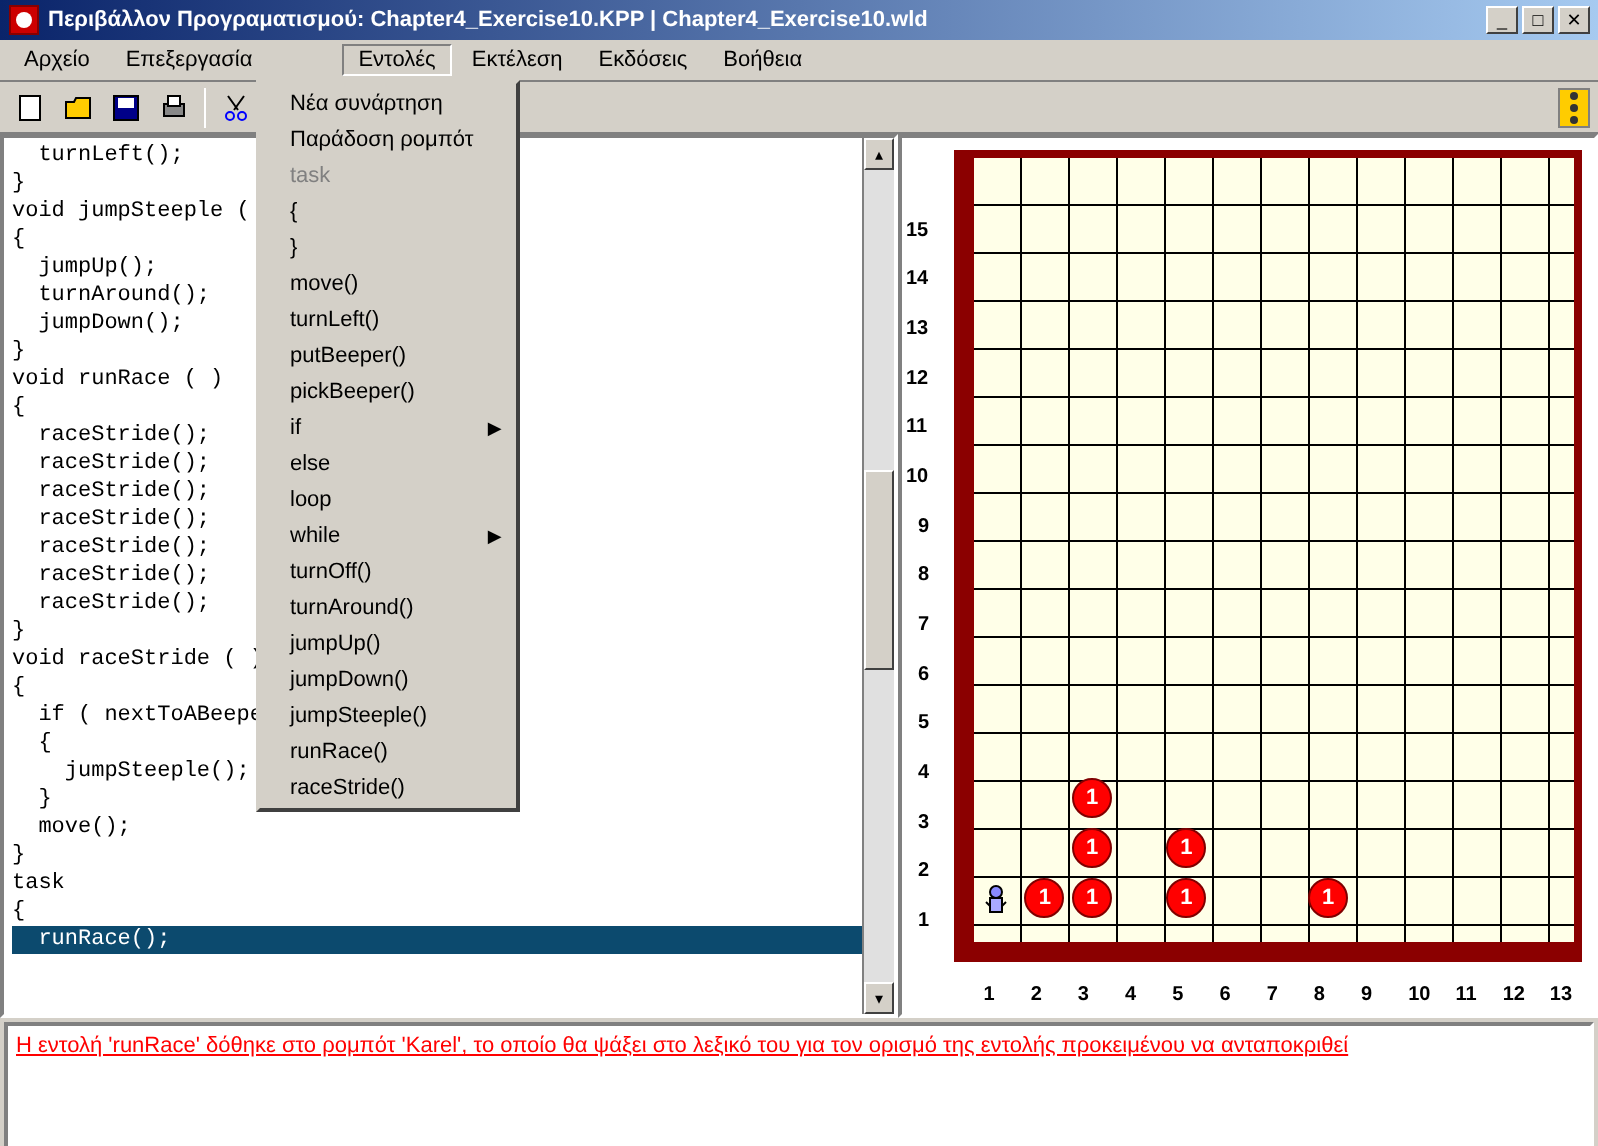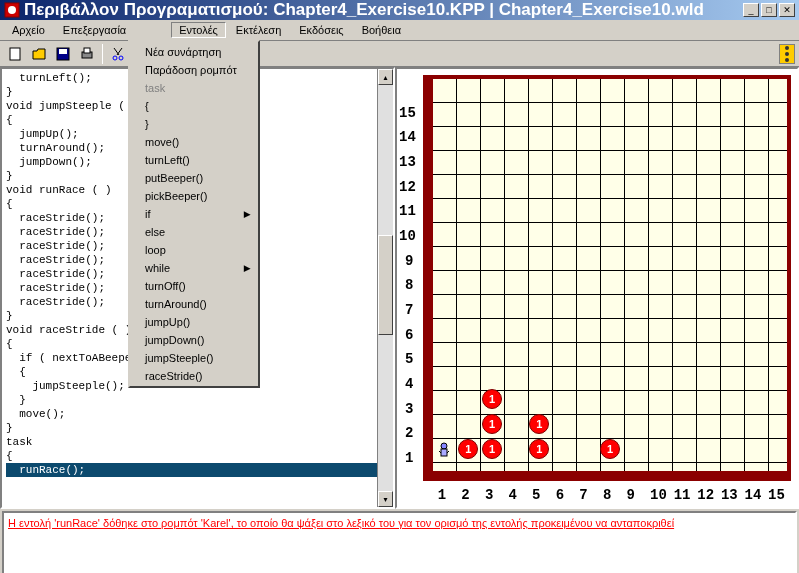--- a/index.html
+++ b/index.html
@@ -19,21 +19,21 @@
   align-items: center;
   height: 20px;
 }
 .titlebar-icon {
   width: 16px; height: 16px;
   margin-right: 4px;
   display: inline-flex;
   align-items: center;
   justify-content: center;
 }
-.titlebar-text { font-weight: bold; flex: 1; font-size: 17px; }
+.titlebar-text { font-weight: bold; flex: 1; font-size: 11px; }
 .titlebar-btns { display: flex; gap: 2px; }
 .titlebar-btn {
   width: 16px; height: 14px;
   background: #d4d0c8;
   border: 1px solid; border-color: #fff #404040 #404040 #fff;
   display: flex; align-items: center; justify-content: center;
   font-size: 9px; font-family: Marlett, Arial; color: black;
   cursor: pointer;
 }
 .menubar {
@@ -64,21 +64,21 @@
   cursor: pointer;
 }
 .tool-sep { width: 1px; height: 20px; background: #808080; margin: 0 2px; border-right: 1px solid #fff; }
 .stoplight { margin-left: auto; width: 16px; height: 20px; background: #ffcc00; border: 1px solid #808080; display:flex; flex-direction:column; align-items:center; justify-content:space-around; }
 .stoplight .dot { width:4px; height:4px; border-radius:50%; background:#333; }
 .main {
   display: flex;
   height: 442px;
 }
 .code-panel {
-  width: 395px;
+  width: 449px;
   background: white;
   border: 2px solid; border-color: #808080 #fff #fff #808080;
   position: relative;
   overflow: hidden;
 }
 .code-content {
   font-family: "Courier New", monospace;
   font-size: 11px;
   line-height: 14px;
   padding: 2px 4px;
@@ -121,23 +121,23 @@
   position: relative;
   overflow: hidden;
 }
 .world {
   position: relative;
   width: 100%;
   height: 100%;
 }
 .axis-label {
   position: absolute;
-  font-size: 14px;
+  font-size: 10px;
   font-weight: bold;
-  font-family: Liberation Mono, monospace;
+  font-family: Liberation Sans, sans-serif;
 }
 .grid-area {
   position: absolute;
   left: 26px;
   top: 6px;
   right: 6px;
   bottom: 26px;
   background: #ffffe8;
   border-left: 10px solid #8b0000;
   border-bottom: 10px solid #8b0000;
@@ -256,20 +256,21 @@
     <div class="dropdown-item">pickBeeper()</div>
     <div class="dropdown-item">if<span class="arrow">▶</span></div>
     <div class="dropdown-item">else</div>
     <div class="dropdown-item">loop</div>
     <div class="dropdown-item">while<span class="arrow">▶</span></div>
     <div class="dropdown-item">turnOff()</div>
     <div class="dropdown-item">turnAround()</div>
     <div class="dropdown-item">jumpUp()</div>
     <div class="dropdown-item">jumpDown()</div>
     <div class="dropdown-item">jumpSteeple()</div>
+    <div class="dropdown-item">runRace()</div>
     <div class="dropdown-item">raceStride()</div>
   </div>
 
 <div class="main">
   <div class="code-panel">
     <div class="code-content" id="code-content"><span class="code-line">  turnLeft();</span><span class="code-line">}</span><span class="code-line">void jumpSteeple ( )</span><span class="code-line">{</span><span class="code-line">  jumpUp();</span><span class="code-line">  turnAround();</span><span class="code-line">  jumpDown();</span><span class="code-line">}</span><span class="code-line">void runRace ( )</span><span class="code-line">{</span><span class="code-line">  raceStride();</span><span class="code-line">  raceStride();</span><span class="code-line">  raceStride();</span><span class="code-line">  raceStride();</span><span class="code-line">  raceStride();</span><span class="code-line">  raceStride();</span><span class="code-line">  raceStride();</span><span class="code-line">}</span><span class="code-line">void raceStride ( )</span><span class="code-line">{</span><span class="code-line">  if ( nextToABeeper )</span><span class="code-line">  {</span><span class="code-line">    jumpSteeple();</span><span class="code-line">  }</span><span class="code-line">  move();</span><span class="code-line">}</span><span class="code-line">task</span><span class="code-line">{</span><span class="code-line selected">  runRace();</span></div>
     <div class="code-scrollbar">
       <div class="scroll-btn">▴</div>
       <div class="scroll-thumb"></div>
       <div class="scroll-btn" style="position:absolute;bottom:0;left:0;right:0">▾</div>

